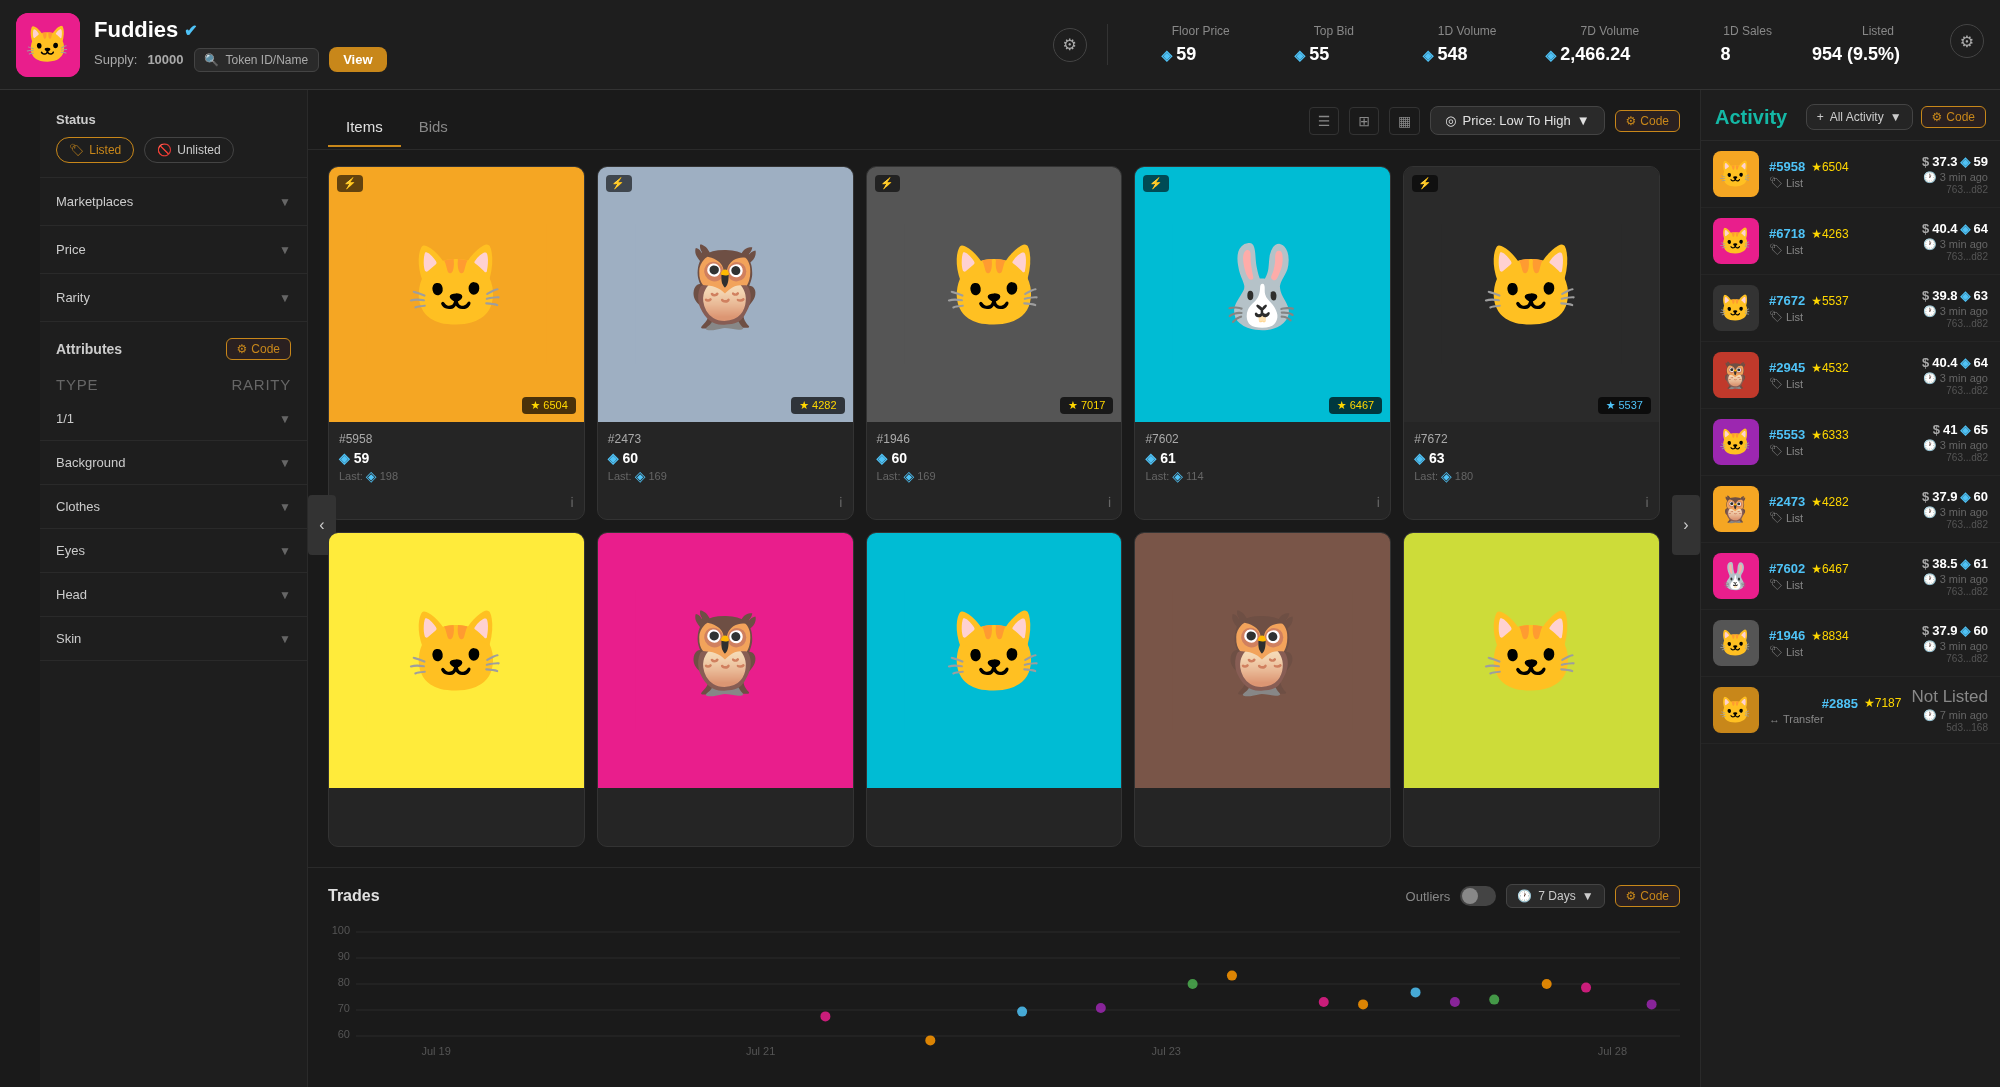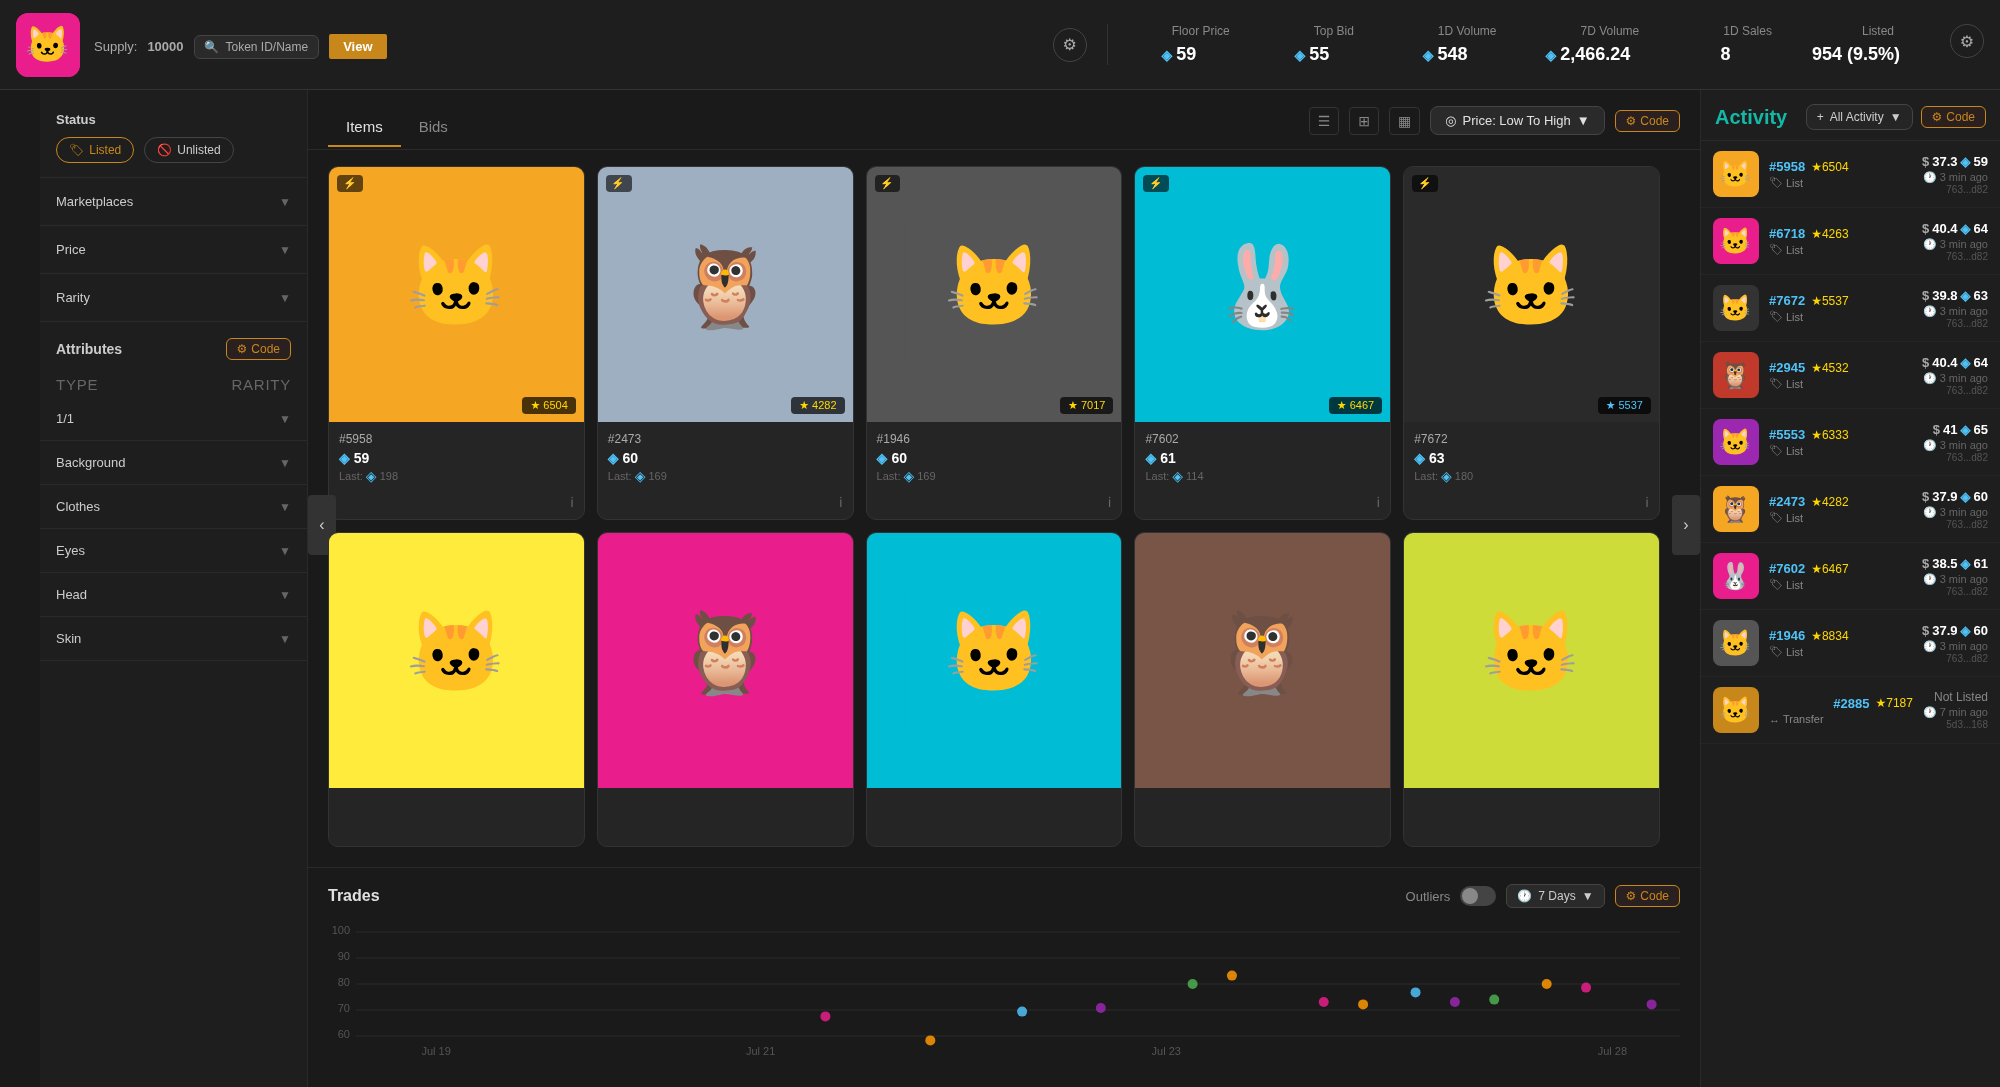--- a/index.html
+++ b/index.html
@@ -61,21 +61,21 @@
       border: 1px solid #444;
       border-radius: 6px;
       padding: 4px 10px;
       font-size: 12px;
       color: #aaa;
     }
     .view-btn {
       background: #c8871a;
       color: #fff;
       border: none;
-      border-radius: 2px;
+      border-radius: 8px;
       padding: 5px 14px;
       font-size: 13px;
       font-weight: 600;
       cursor: pointer;
     }
     .gear-btn {
       background: transparent;
       border: 1px solid #444;
       border-radius: 50%;
       width: 34px;
@@ -482,20 +482,24 @@
 <body>
 
 <div class="header">
   <div class="header-logo">
     <svg width="64" height="64" viewBox="0 0 64 64">
       <rect width="64" height="64" fill="#e91e8c" rx="12"></rect>
       <text x="32" y="44" text-anchor="middle" font-size="36">🐱</text>
     </svg>
   </div>
   <div class="header-info">
+    <div class="header-name">
+      <span>Fuddies</span>
+      <span class="verified-icon">✔</span>
+    </div>
     <div class="header-supply">
       <span>Supply:</span>
       <strong>10000</strong>
       <div class="token-search">
         <span>🔍</span>
         <span>Token ID/Name</span>
       </div>
       <button class="view-btn">View</button>
     </div>
   </div>
@@ -1156,21 +1160,21 @@
       <div style="display:flex; align-items:center; gap:6px;justify-content:flex-end;">
         <span class="activity-id">#2885</span>
         <span class="activity-rank">★7187</span>
       </div>
       <div class="activity-type">
         <span>↔</span>
         <span>Transfer</span>
       </div>
     </div>
     <div class="activity-price-area">
-      <div style="color:#888; font-size:12px;">Not Listed</div>
+      <div style="color:#888; font-size:17px;">Not Listed</div>
       <div class="activity-time">
         <span>🕐</span> 7 min ago
       </div>
       <div class="activity-wallet">5d3...168</div>
     </div>
   </div>
       </div>
   </div>
 
 </div>

